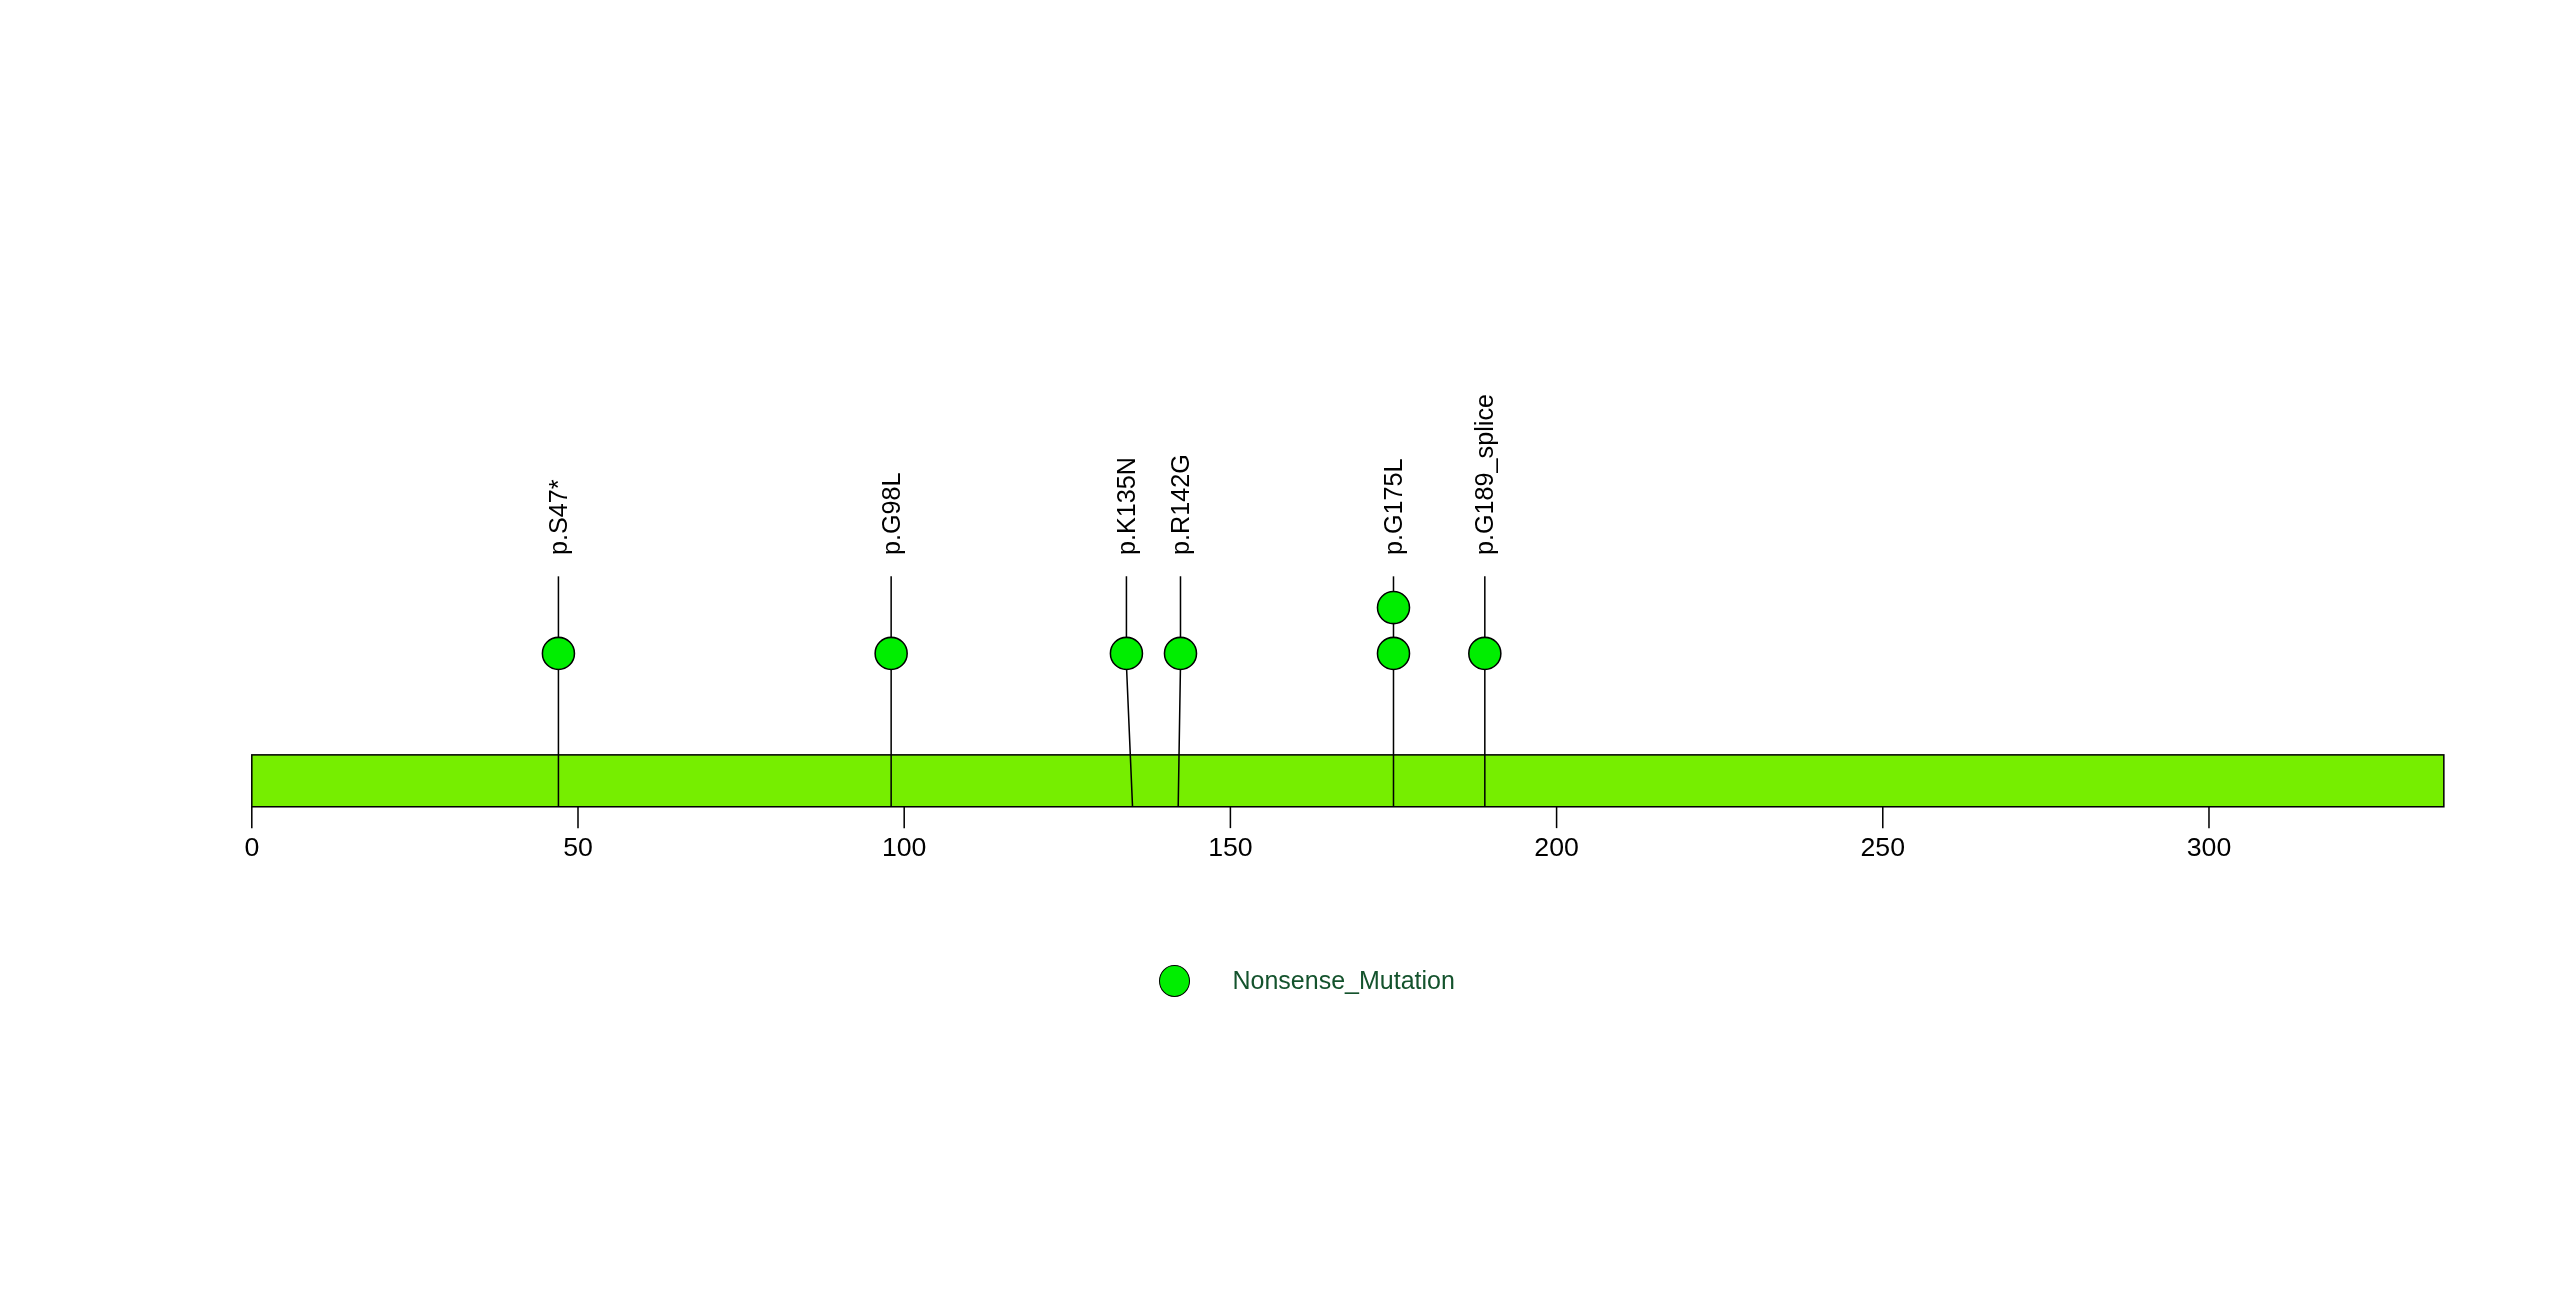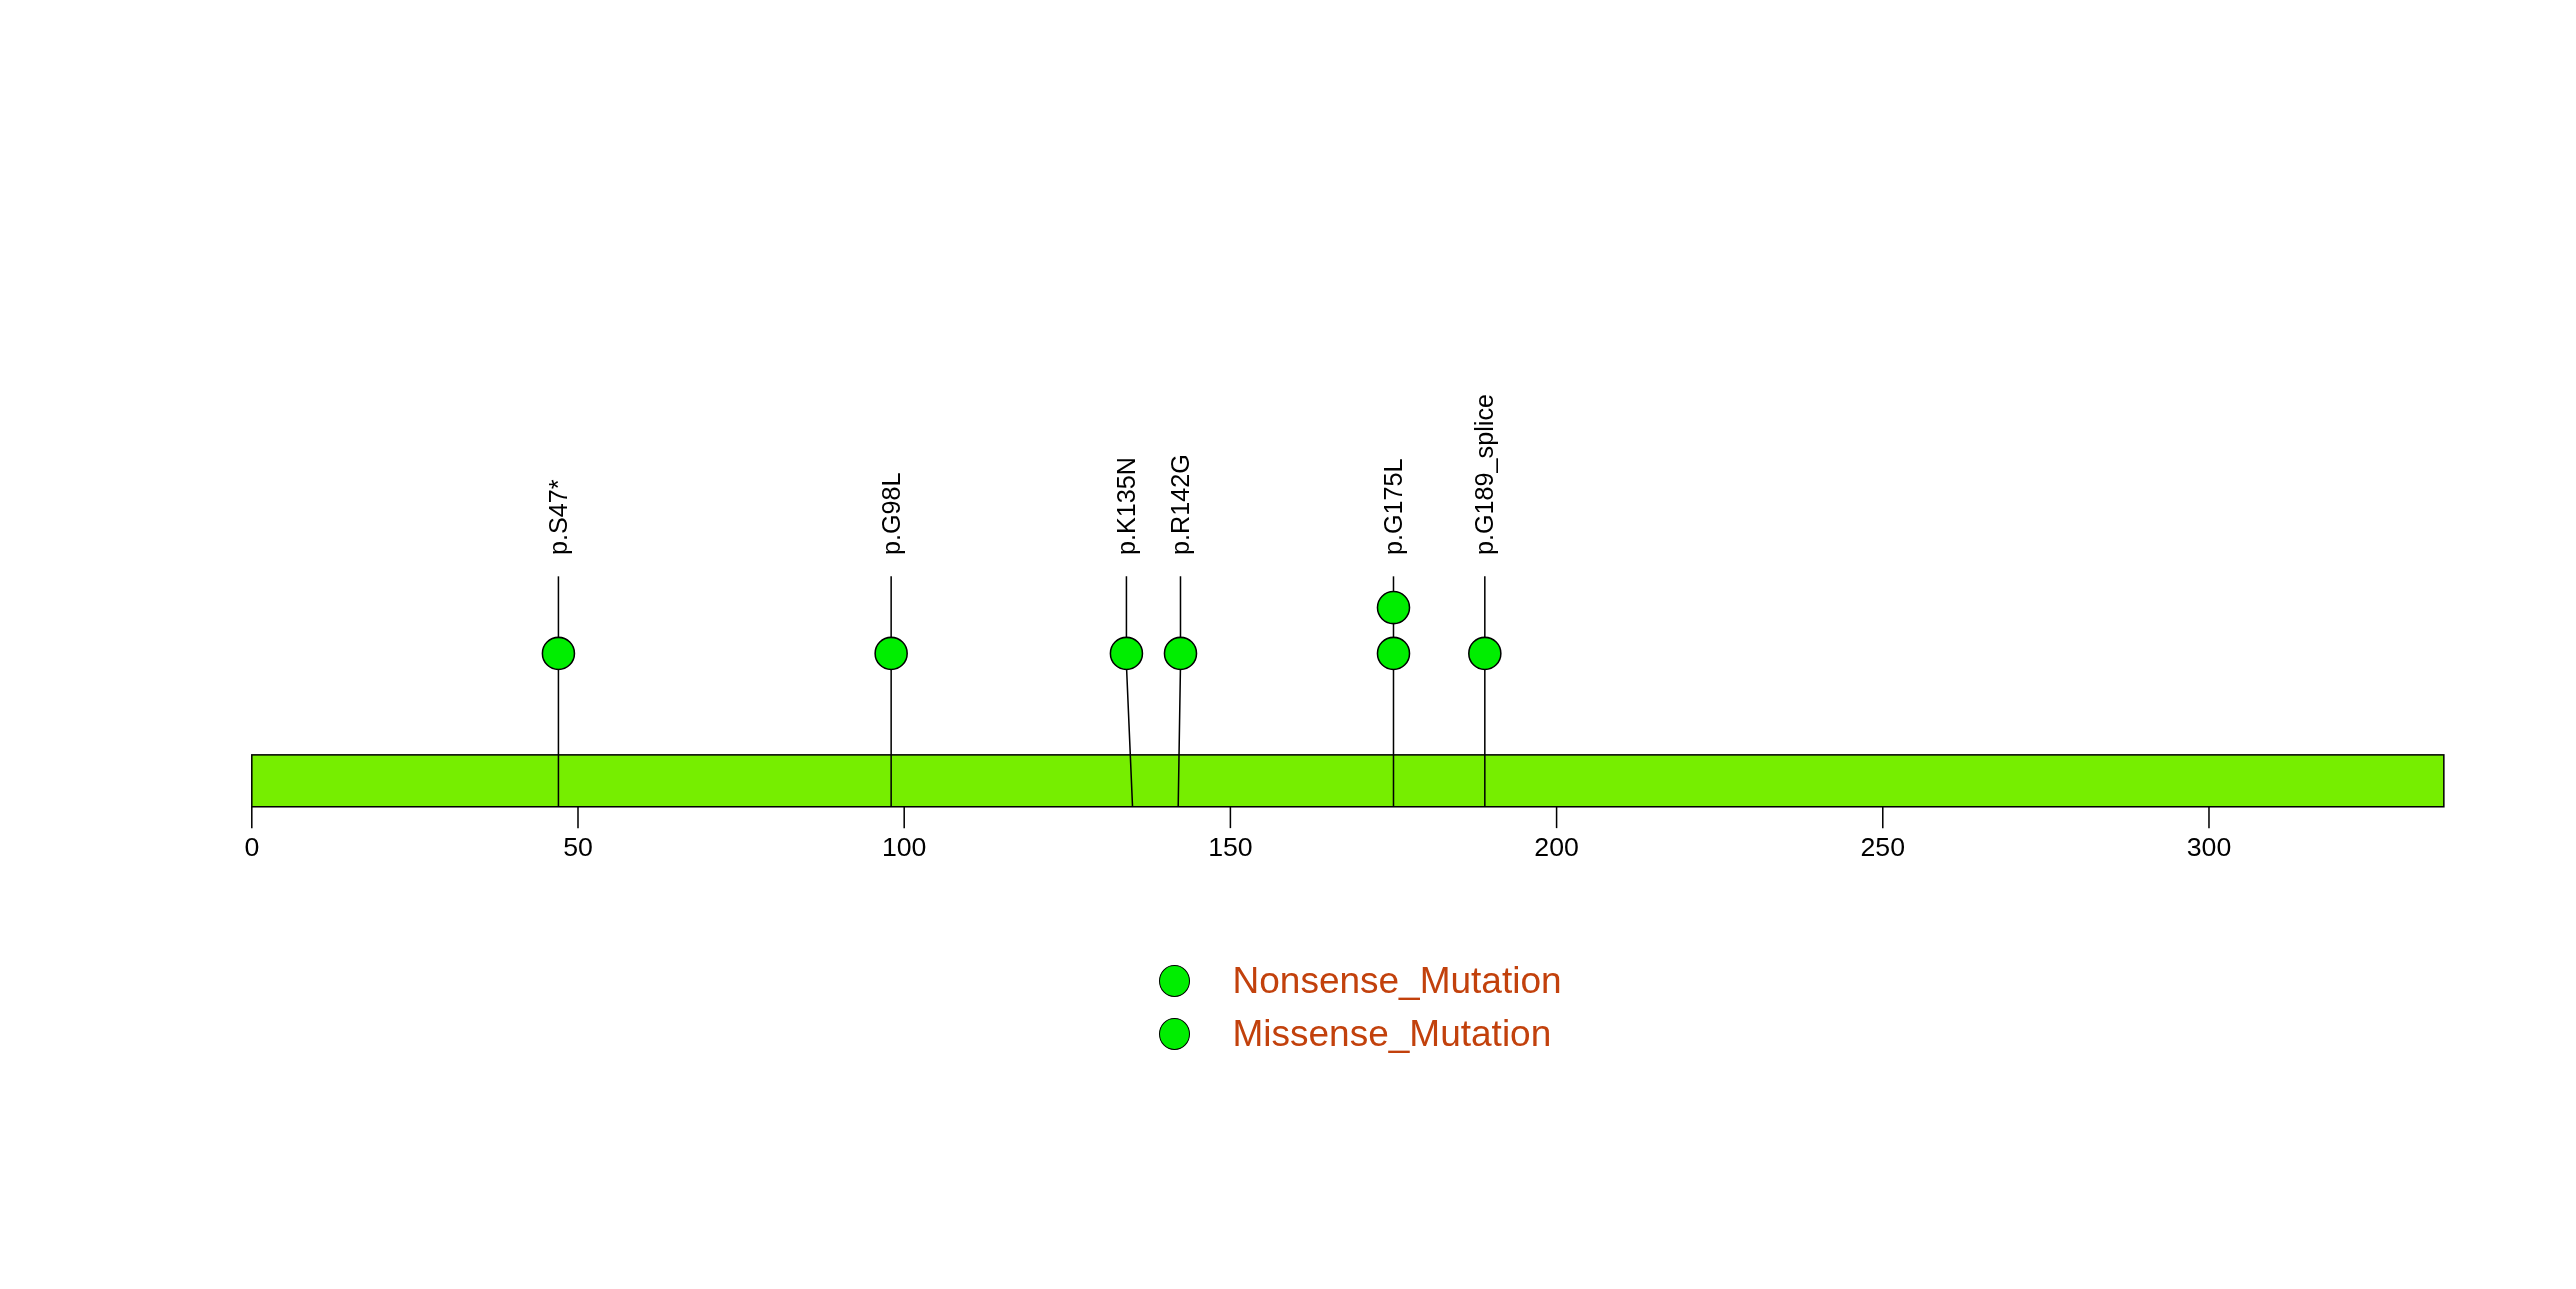--- a/index.html
+++ b/index.html
@@ -35,22 +35,22 @@
   }
   .legend-swatch {
     width: 30.5px;
     height: 32px;
     border: 1.5px solid #000000;
     border-radius: 50%;
     box-sizing: border-box;
     flex: 0 0 auto;
   }
   .legend-label {
-    font-size: 37px;
-    color: #c2410c;
+    font-size: 25px;
+    color: #14532d;
     white-space: nowrap;
   }
   text {
     font-family: "Liberation Sans", sans-serif;
     fill: #000000;
   }
 </style>
 </head>
 <body>
 
@@ -91,20 +91,16 @@
       <polyline points="1945.95,755 1945.95,871 1945.95,1057" fill="none" stroke="#000000" stroke-width="2"></polyline>
       <circle cx="1945.95" cy="856" r="21" fill="#00EE00" stroke="#000000" stroke-width="2"></circle>
       <text transform="translate(1956.95, 727) rotate(-90)" font-size="33" text-anchor="start">p.G189_splice</text>
     </svg>
 
   <div id="legend">
     <div class="legend-row">
       <span class="legend-swatch" style="background: rgb(0, 238, 0);"></span>
       <span class="legend-label">Nonsense_Mutation</span>
     </div>
-    <div class="legend-row">
-      <span class="legend-swatch" style="background: rgb(0, 238, 0);"></span>
-      <span class="legend-label">Missense_Mutation</span>
-    </div>
   </div>
 
 </div>
 
 
 </body></html>

